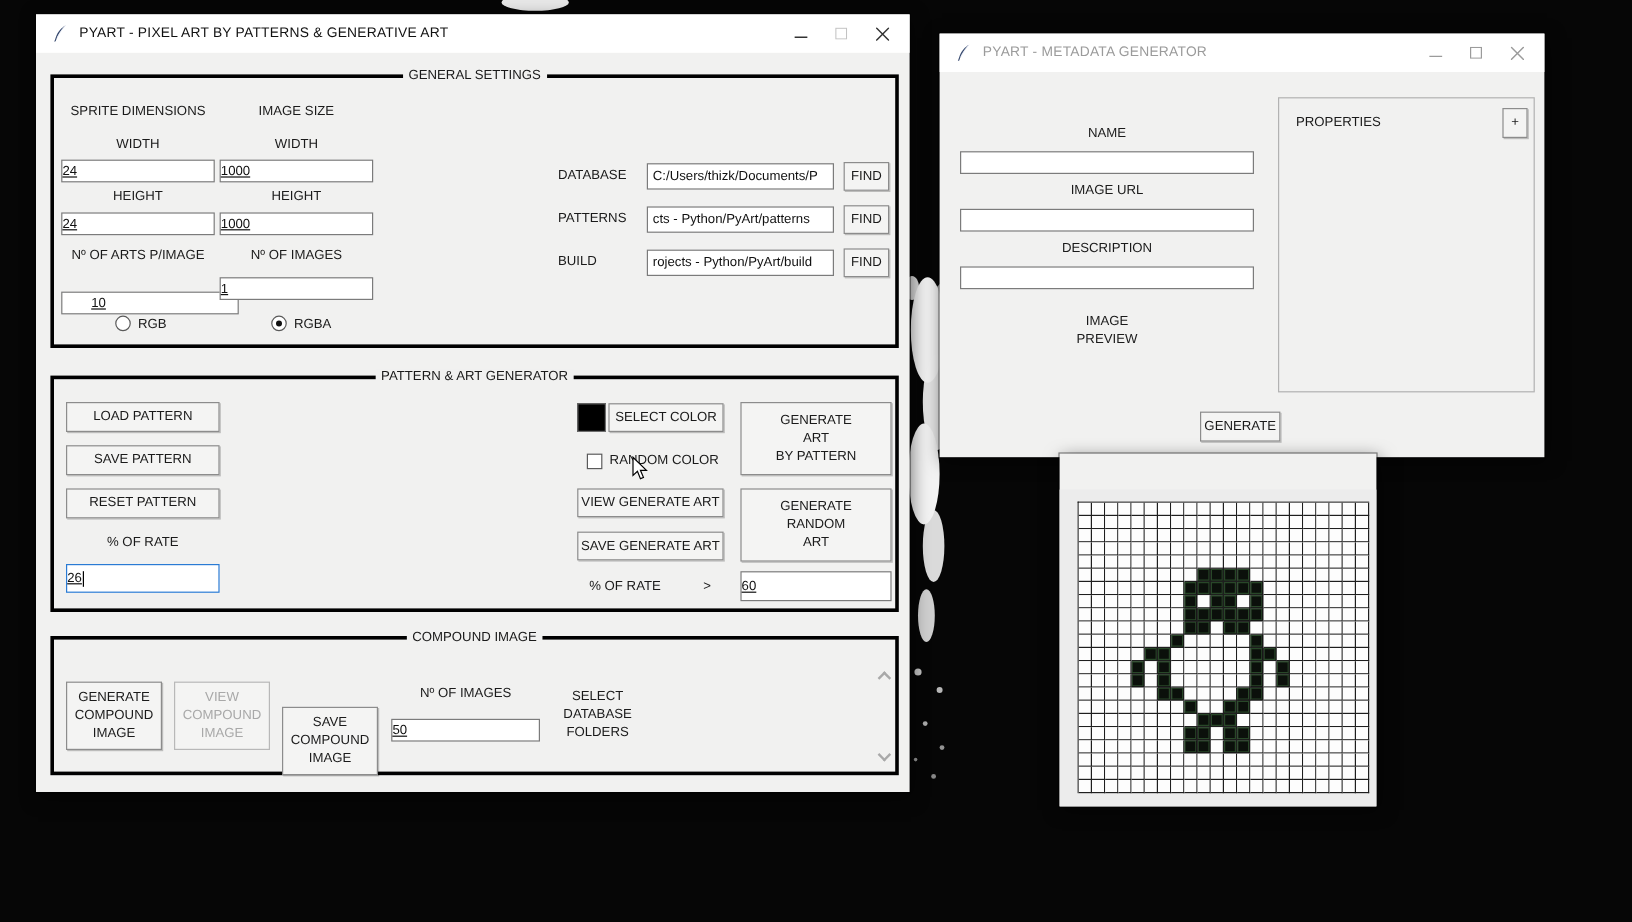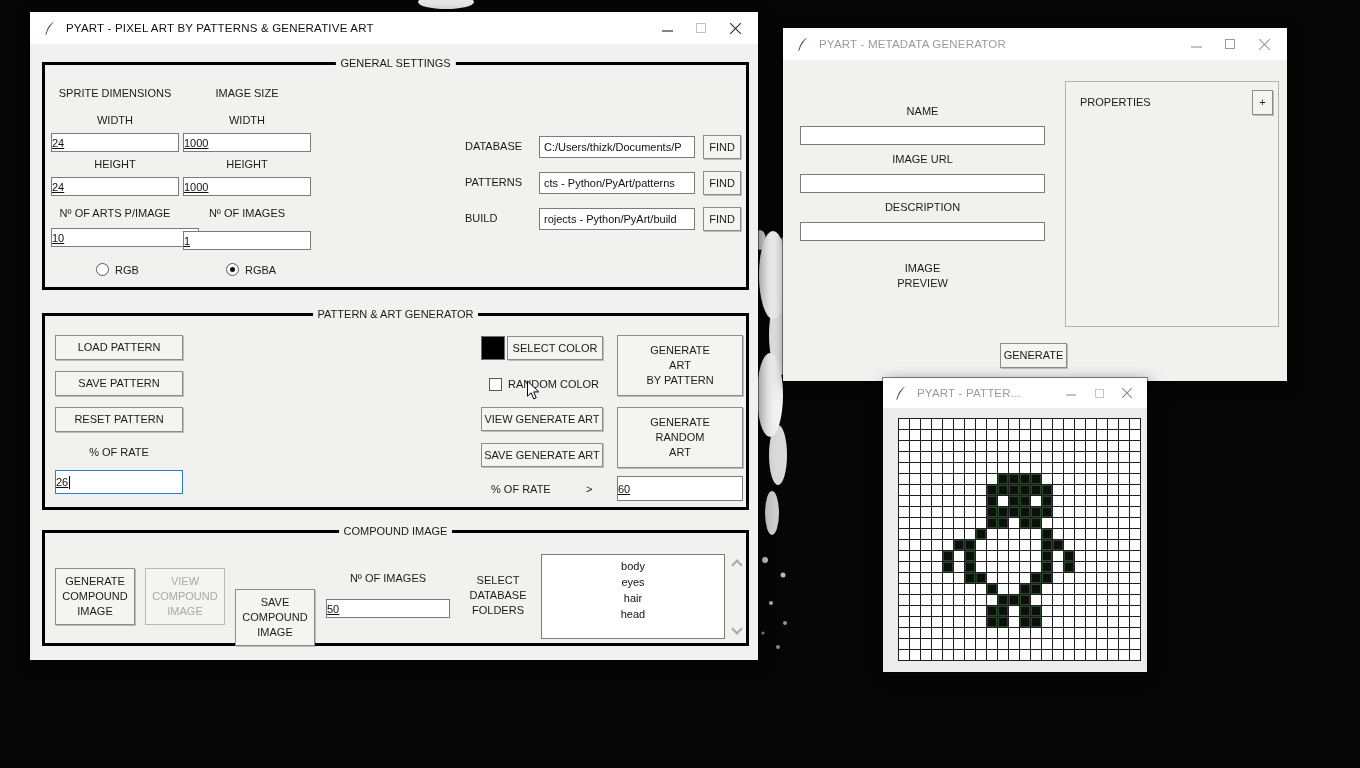--- a/index.html
+++ b/index.html
@@ -128,21 +128,21 @@
       <div class="lbl center" style="left:138px; top:93px; width:128px;">HEIGHT</div>
       <div class="entry center" style="left:6px; top:112px; width:128px; height:19px;">
           <span>24</span>
         </div>
       <div class="entry center" style="left:138px; top:112px; width:128px; height:19px;">
           <span>1000</span>
         </div>
 
       <div class="lbl center" style="left:6px; top:142px; width:128px;">Nº OF ARTS P/IMAGE</div>
       <div class="lbl center" style="left:138px; top:142px; width:128px;">Nº OF IMAGES</div>
-      <div class="entry center" style="left:6px; top:163px; width:148px; height:19px;">
+      <div class="entry center" style="left:6px; top:178px; width:148px; height:19px;padding-left:24px;">
           <span>10</span>
         </div>
       <div class="entry center" style="left:138px; top:166px; width:128px; height:19px;">
           <span>1</span>
         </div>
 
       <div class="radio" style="left:51px; top:198px;"></div>
       <div class="lbl" style="left:70px; top:199px;">RGB</div>
       <div class="radio" style="left:181px; top:198px;">
           <span class="dot"></span>
@@ -219,26 +219,20 @@
 
       <div class="lbl center" style="left:281px; top:39px; width:124px;">Nº OF IMAGES</div>
       <div class="entry center" style="left:281px; top:66px; width:124px; height:19px;">
           <span>50</span>
         </div>
 
       <div class="lbl center preline" style="left:408px; top:40px; width:90px; line-height:15px;">SELECT
 DATABASE
 FOLDERS</div>
 
-      <div class="listbox" style="left:496px; top:21px; width:184px; height:85px;">
-          <div class="list-item">body</div>
-          <div class="list-item">eyes</div>
-          <div class="list-item">hair</div>
-          <div class="list-item">head</div>
-        </div>
       <div class="chev up" style="left:688px; top:28px;"></div>
       <div class="chev down" style="left:688px; top:92px;"></div>
     </div>
 
   </div>
 </div>
 
 <div class="window" style="left:783px; top:28px; width:504px; height:353px;">
   <div class="titlebar h32">
     <svg class="win-icon" viewBox="0 0 16 16">
@@ -286,44 +280,20 @@
     <div class="panel" style="left:270px; top:21px; width:214px; height:246px;margin-left:12px;">
       <div class="lbl" style="left:14px; top:14px;">PROPERTIES</div>
       <div class="btn" style="left:186px; top:8px; width:21px; height:25px;">+</div>
     </div>
 
     <div class="btn" style="left:217px; top:283px; width:67px; height:25px;">GENERATE</div>
   </div>
 </div>
 
 <div class="window" style="left:883px; top:378px; width:264px; height:294px;">
-  <div class="titlebar h30">
-    <svg class="win-icon" viewBox="0 0 16 16" style="margin-left:10px;">
-      <path d="M12.6 1.2 C9.4 2.8 6 6.6 4.8 10.2 L3.2 14.8 L4.4 14.4 C4.8 13 5.4 11.4 6 10.2 C7.8 6.6 10.3 3.6 12.6 1.2 Z" fill="#3d4f73"></path>
-      <path d="M12.6 1.2 C10.2 4 7.4 7.6 5.6 11.8" stroke="#e8ecf5" stroke-width=".7" fill="none"></path>
-    </svg>
-    <span class="title-text inactive">PYART - PATTER...</span>
-    <div class="win-controls">
-      <div class="win-btn" style="width:28px;">
-          <svg width="10" height="10">
-            <line x1="0" y1="7" x2="10" y2="7" stroke="#9b9b9b" stroke-width="1.2"></line>
-          </svg>
-        </div>
-      <div class="win-btn" style="width:28px;">
-          <svg width="9" height="9">
-            <rect x="0.5" y="0.5" width="8" height="8" fill="none" stroke="#c6c6c6" stroke-width="1"></rect>
-          </svg>
-        </div>
-      <div class="win-btn" style="width:28px; margin-right:6px;">
-          <svg width="10" height="10">
-            <path d="M0 0 L10 10 M10 0 L0 10" stroke="#8d8d8d" stroke-width="1.2"></path>
-          </svg>
-        </div>
-    </div>
-  </div>
   <div class="content" style="top:30px; background:#ececec;">
     <div class="pattern-grid" style="left: 15px; top: 10px; grid-template-columns: repeat(22, 11px);">
         <div class="cell"></div>
         <div class="cell"></div>
         <div class="cell"></div>
         <div class="cell"></div>
         <div class="cell"></div>
         <div class="cell"></div>
         <div class="cell"></div>
         <div class="cell"></div>

